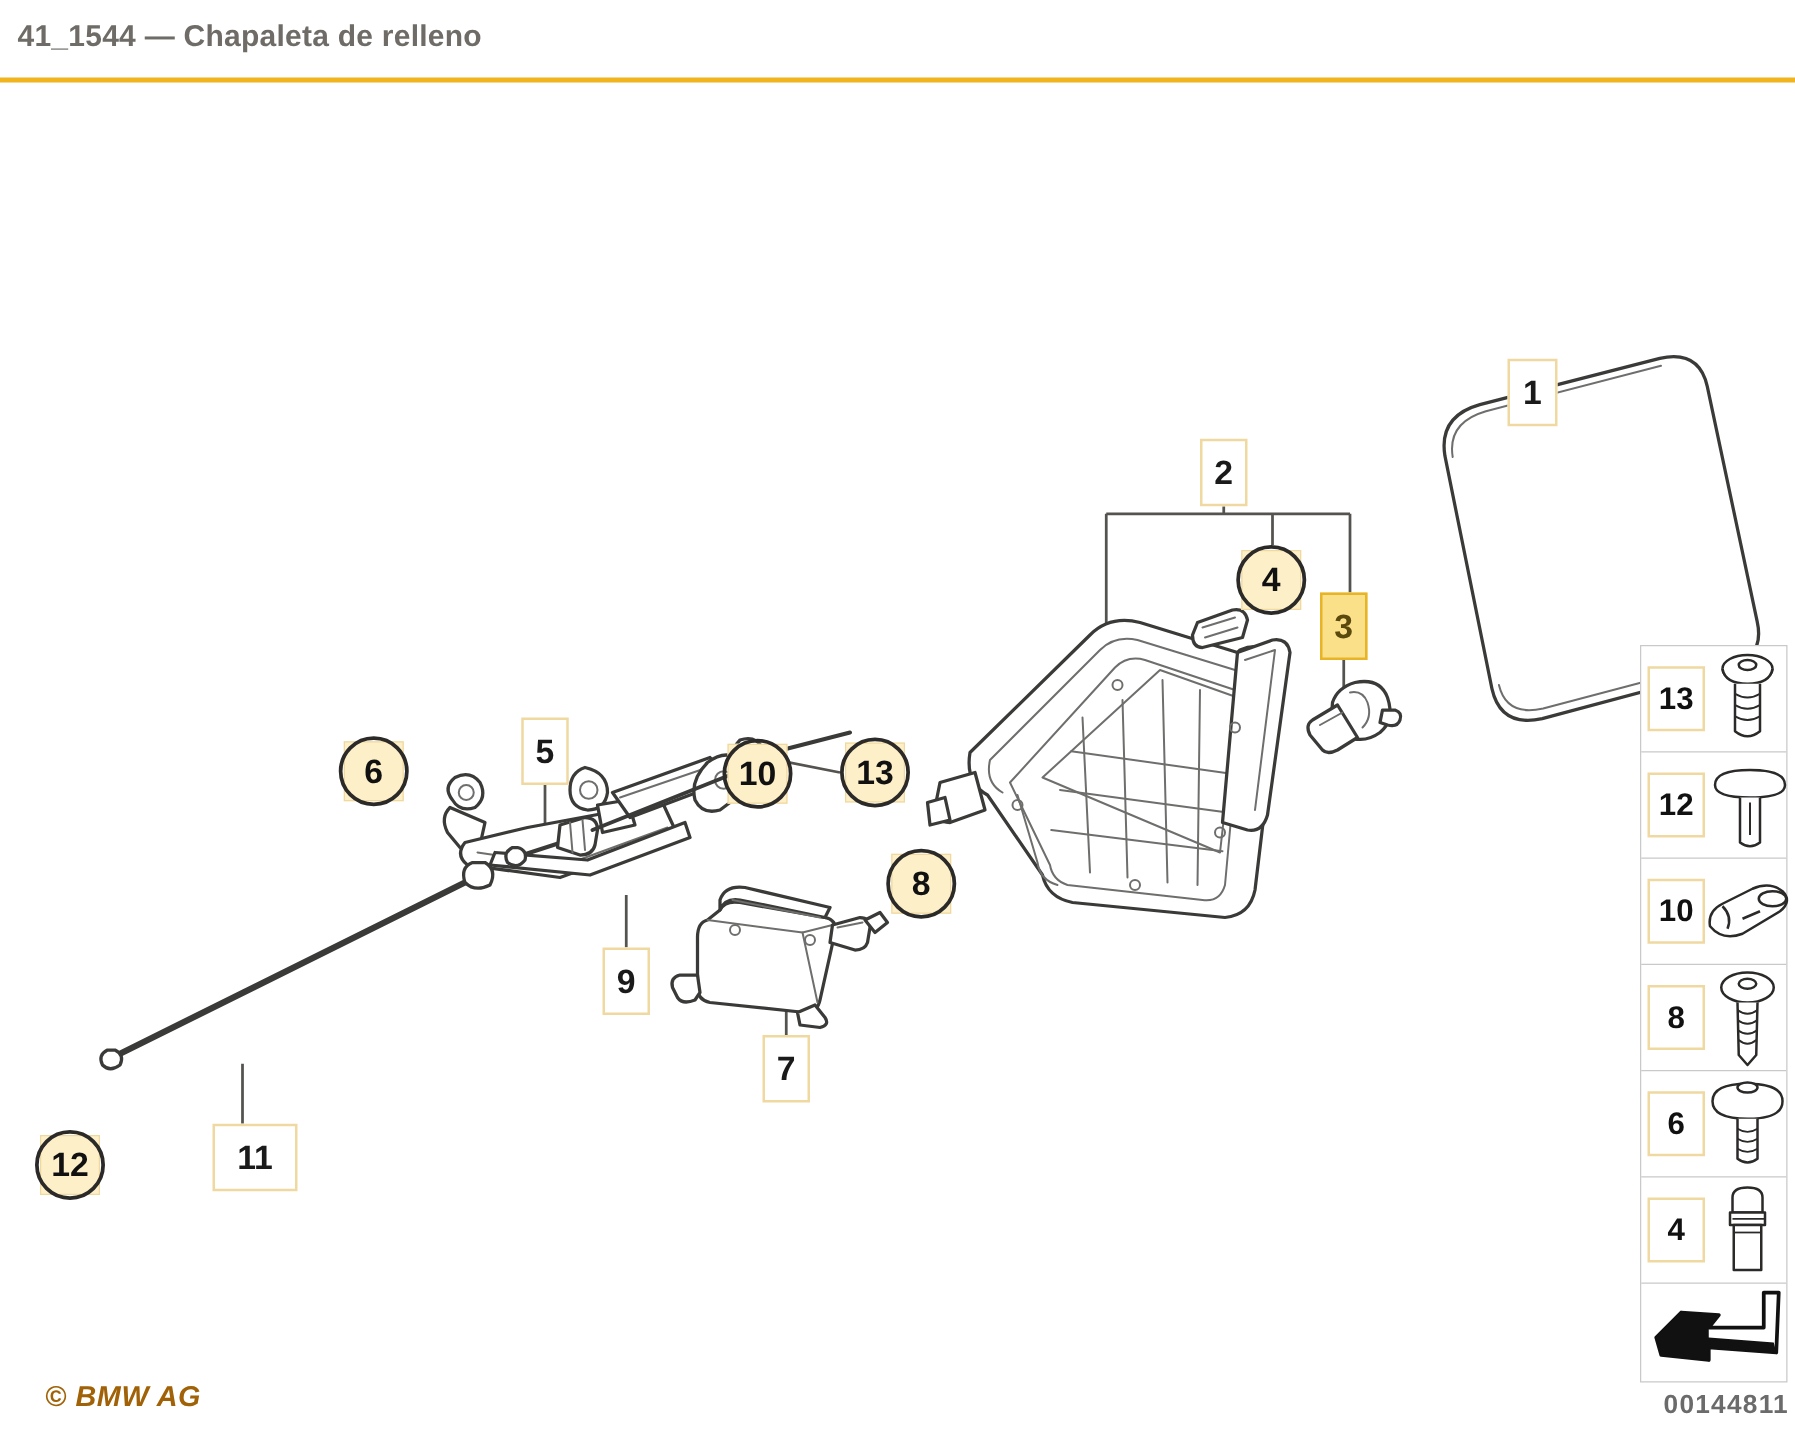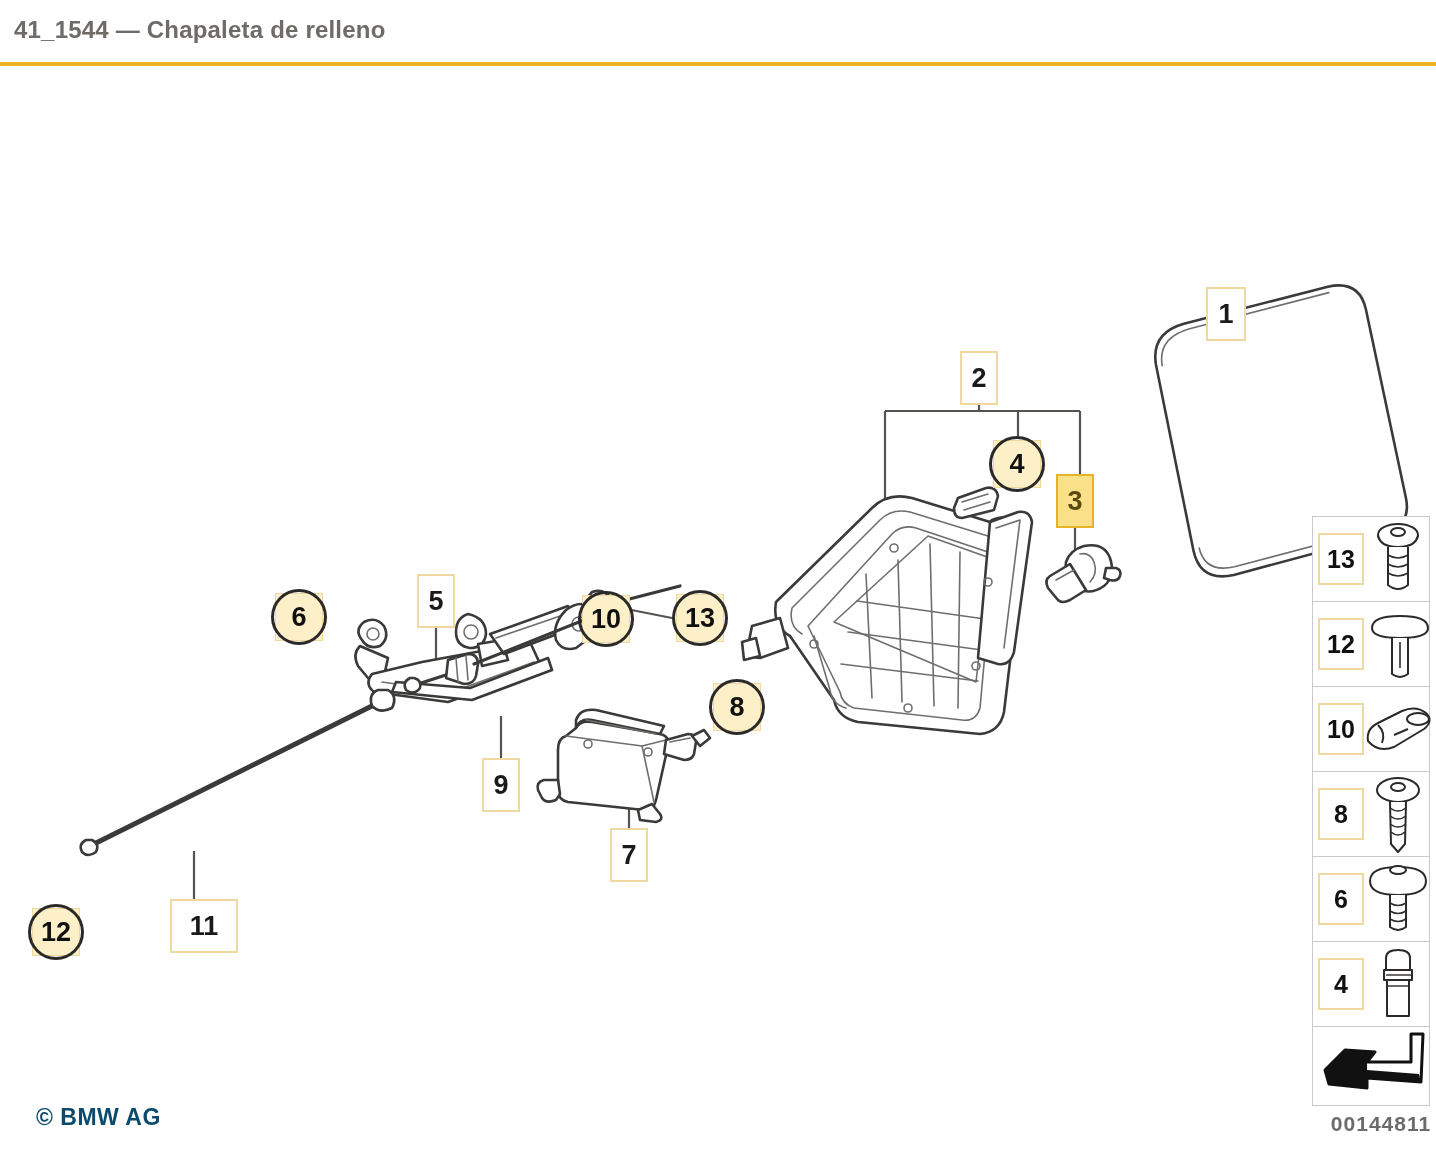--- a/index.html
+++ b/index.html
@@ -96,22 +96,23 @@
   .legend-row.arrow-row{height:78px;}
   #legend-id{
     position:absolute;left:1322px;top:1112px;
     width:118px;text-align:center;
     font-size:21px;font-weight:bold;color:#6b6b6b;
     letter-spacing:1px;
   }
   
   #footer-copyright{
     position:absolute;left:36px;top:1104px;
-    font-size:23px;font-weight:bold;color:#0c4a6e;
+    font-size:23px;font-weight:bold;color:#a16207;
     letter-spacing:.5px;
+    font-style:italic;
   }
 </style>
 </head>
 <body>
 
 <div id="header">
   <div id="header-title">41_1544 — Chapaleta de relleno</div>
   <div id="header-rule"></div>
 </div>
 

